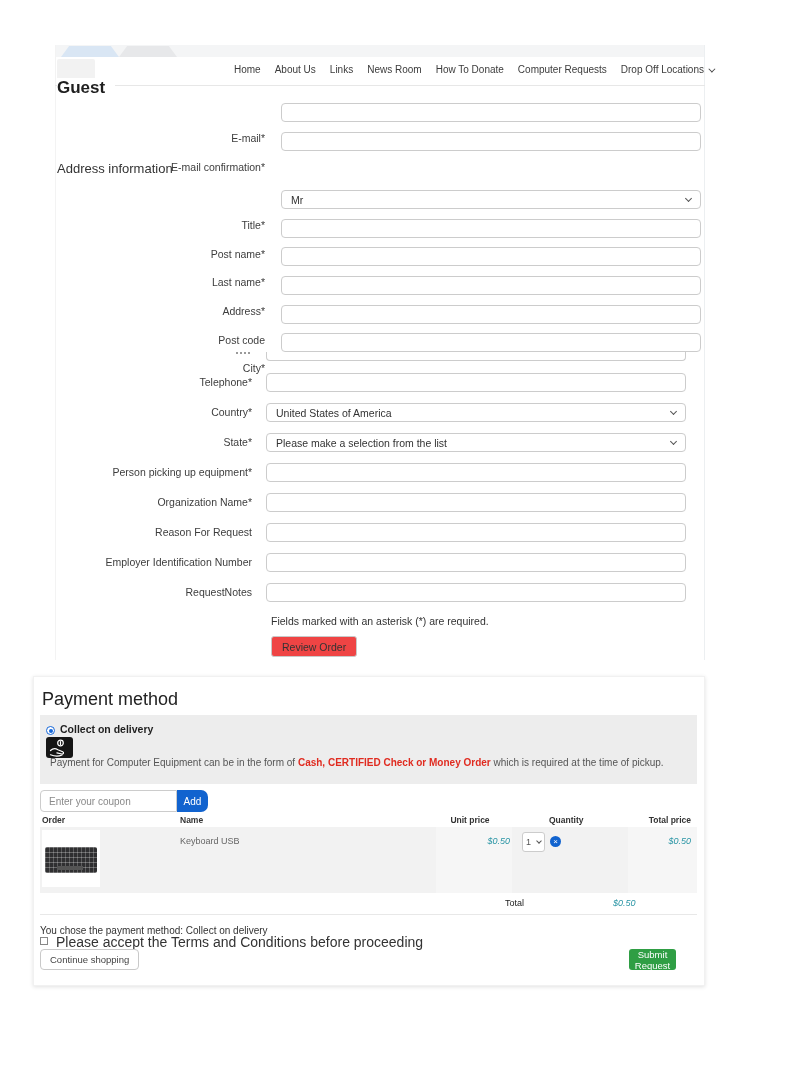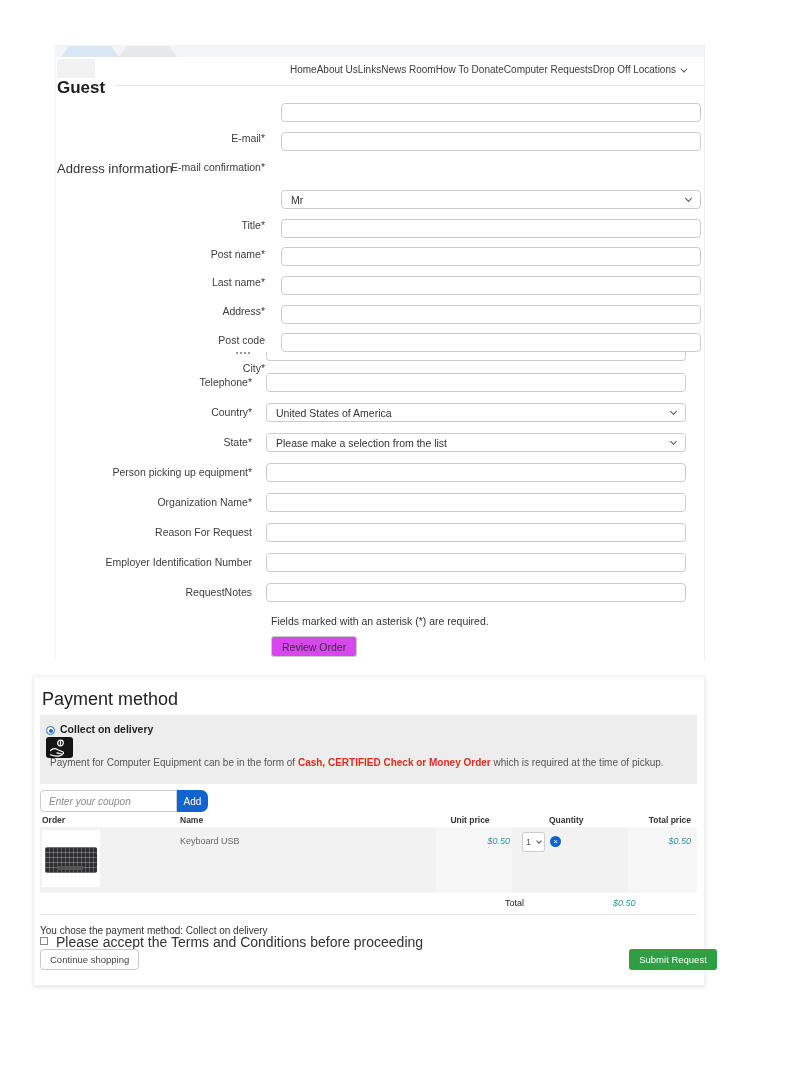--- a/index.html
+++ b/index.html
@@ -10,21 +10,21 @@
 
   
   .topstrip { left:55px; top:45px; width:650px; height:12px; background:#f4f5f6; }
   .tab { position:absolute; top:1px; height:11px; }
   .tab1 { left:6px; width:58px; background:#d9e6f4; clip-path:polygon(0 100%,14% 0,86% 0,100% 100%); }
   .tab2 { left:64px; width:58px; background:#e7e8ea; clip-path:polygon(0 100%,14% 0,86% 0,100% 100%); }
   .headerbar { left:55px; top:57px; width:650px; height:29px; background:#fff; }
   .logo { left:57px; top:59px; width:38px; height:26px; background:#f2f2f2; border-radius:2px; }
   .headerline { left:55px; top:85px; width:650px; height:1px; background:#e7e7e7; z-index:1; }
   .sideborders { left:55px; top:45px; width:650px; height:615px; border-left:1px solid #f3f3f3; border-right:1px solid #eceff1; pointer-events:none; }
-  .nav { top:64px; right:100px; display:flex; gap:0; align-items:center; font-size:10px; color:#3b3b3b; z-index:2;text-align:center; }
+  .nav { top:64px; right:72px; display:flex; gap:14px; align-items:center; font-size:10px; color:#3b3b3b; z-index:2;text-align:center; }
   .nav span { cursor:default; white-space:nowrap; }
   .caret { display:inline-block; width:5px; height:5px; border-right:1.2px solid #444; border-bottom:1.2px solid #444; transform:rotate(45deg) translateY(-2px); margin-left:4px; }
 
   .h-guest { left:57px; top:78px; font-size:17px; font-weight:600; color:#1f1f1f; background:#fff; padding-right:10px; z-index:2; }
   .h-sec { left:57px; top:161px; font-size:13px; color:#333; }
 
   
   .flabel { position:absolute; width:200px; text-align:right; font-size:10.5px; color:#3d3d3d; line-height:19px; }
   .flabel.up { left:65px;margin-top:26px; }   
   .flabel.lo { left:52px; }   
@@ -33,34 +33,34 @@
   .finput.lo { left:266px; }
   .fselect { position:absolute; width:420px; height:19px; border:1px solid #ccc; border-radius:4px; background:#fff; display:flex; align-items:center; justify-content:space-between; padding:0 9px; font-size:10.5px; color:#333; cursor:default; }
   .fselect.up { left:281px; }
   .fselect.lo { left:266px; }
   .chev { width:5px; height:5px; border-right:1.2px solid #555; border-bottom:1.2px solid #555; transform:rotate(45deg); margin-top:-2px; flex:0 0 auto; }
 
   .stitch-input { left:266px; top:352px; width:420px; height:9px; border:1px solid #ccc; border-top:none; border-radius:0 0 4px 4px; background:#fff; }
   .stitch-label { left:236px; top:352px; width:14px; height:3px; border-top:2px dotted #9a9a9a; }
 
   .required-note { left:271px; top:615px; font-size:10.5px; color:#333; }
-  .btn-review { left:271px; top:636px; height:21px; padding:0 10px; background:#d946ef; border:1px solid #c9c9c9; border-radius:3px; font-size:10.5px; color:#333; display:flex; align-items:center; cursor:pointer; }
+  .btn-review { left:271px; top:636px; height:21px; padding:0 10px; background:#ef4444; border:1px solid #c9c9c9; border-radius:3px; font-size:10.5px; color:#333; display:flex; align-items:center; cursor:pointer; }
 
   
   .card { left:33px; top:676px; width:672px; height:310px; background:#fff; border:1px solid #f1f1f1; box-shadow:0 1px 4px rgba(0,0,0,.12); }
   .h-payment { left:42px; top:689px; font-size:18px; color:#222; }
   .graybox { left:40px; top:715px; width:657px; height:69px; background:#ededed; }
   .radio-outer { left:46px; top:726px; width:9px; height:9px; border:1.3px solid #1667d9; border-radius:50%; display:flex; align-items:center; justify-content:center; cursor:pointer; background:#fff; }
   .radio-inner { width:4px; height:4px; background:#1667d9; border-radius:50%; }
   .pm-label { left:60px; top:723px; font-size:10.5px; font-weight:bold; color:#1f1f1f; }
   .pm-icon { left:46px; top:737px; width:27px; height:21px; background:#151515; border-radius:3px; display:flex; align-items:center; justify-content:center; }
   .pm-note { left:50px; top:757px; font-size:10px; color:#555; }
   .pm-note b { color:#e02b20; }
 
-  .coupon-input { left:40px; top:790px; width:137px; height:22px; border:1px solid #ccc; border-radius:4px 0 0 4px; font-size:10px; color:#333; padding:0 8px; outline:none;font-style:italic; }
+  .coupon-input { left:40px; top:790px; width:137px; height:22px; border:1px solid #ccc; border-radius:4px 0 0 4px; font-size:10px; color:#333; padding:0 8px; outline:none; }
   .coupon-input::placeholder { color:#8a8a8a; }
   .btn-add { left:177px; top:790px; width:31px; height:22px; background:#1163cf; color:#fff; border:none; border-radius:0 7px 7px 0; font-size:10px; cursor:pointer; }
 
   .thead { position:absolute; top:815px; font-size:8.5px; font-weight:bold; color:#333; }
   .rowbg { left:40px; top:827px; width:657px; height:66px; background:#f2f2f2; }
   .colband { position:absolute; top:0; height:66px; background:#f6f6f6; }
   .imgcell { left:42px; top:830px; width:58px; height:57px; background:#fff; cursor:pointer; }
   .kb { position:absolute; left:3px; top:17px; width:52px; height:26px; background:#2f2f31; border-radius:2px;
         background-image:
           repeating-linear-gradient(0deg, rgba(255,255,255,.28) 0 1px, transparent 1px 5px),
@@ -74,21 +74,21 @@
   .btn-del { left:550px; top:836px; width:11px; height:11px; background:#1163cf; border-radius:50%; color:#fff; font-size:8px; line-height:11px; text-align:center; cursor:pointer; }
 
   .totalrow-line { left:40px; top:914px; width:657px; height:1px; background:#e8e8e8; }
   .total-label { left:505px; top:898px; width:46px; font-size:9px; color:#222; }
   .total-value { left:613px; top:898px; font-size:9px; font-style:italic; color:#2a95a5; }
 
   .chosen { left:40px; top:925px; font-size:10px; color:#333; }
   .terms-check { left:40px; top:937px; width:8px; height:8px; border:1px solid #888; background:#fff; cursor:pointer; }
   .terms-text { left:56px; top:934px; font-size:14px; color:#333; }
   .btn-continue { left:40px; top:949px; height:21px; padding:0 9px; background:#fff; border:1px solid #c9c9c9; border-radius:4px; font-size:9.5px; color:#444; display:flex; align-items:center; cursor:pointer; }
-  .btn-submit { left:629px; top:949px; width:88px; height:21px; background:#2f9e44; border:none; border-radius:3px; color:#fff; font-size:9.5px; cursor:pointer; }
+  .btn-submit { left:629px; top:949px; width:47px; height:21px; background:#2f9e44; border:none; border-radius:3px; color:#fff; font-size:9.5px; cursor:pointer; }
 </style>
 </head>
 <body>
 
 <div id="page">
 
   <div class="abs topstrip">
     <div class="tab tab1"></div>
     <div class="tab tab2"></div>
   </div>

